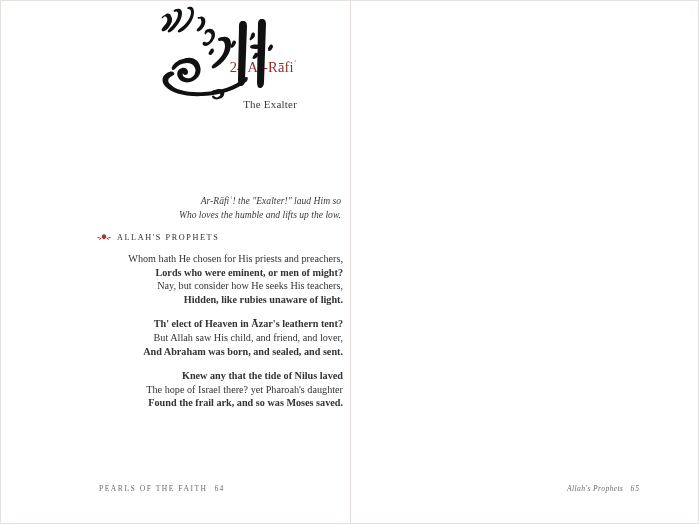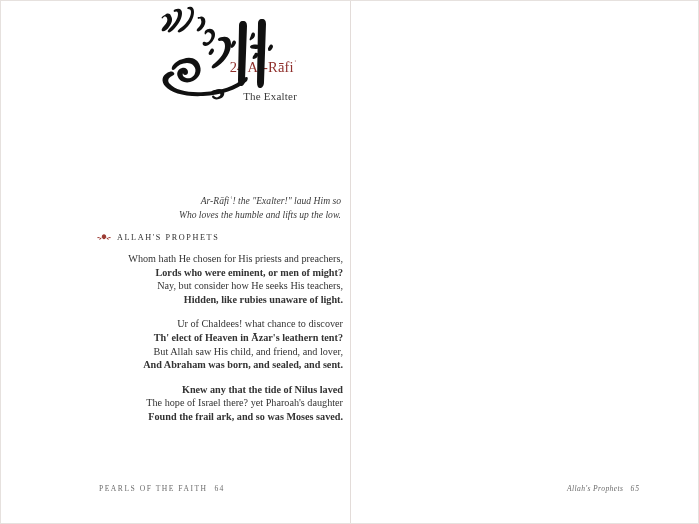--- a/index.html
+++ b/index.html
@@ -47,21 +47,21 @@
     color: #8f2f2b;
     letter-spacing: 0.2px;
     white-space: nowrap;
   }
   .chapter-number-name .sup-ayn {
     font-size: 9px;
     vertical-align: super;
     line-height: 0;
   }
   .chapter-subtitle {
-    margin-top: 14px;
+    margin-top: 22px;
     margin-left: 20px;
     font-size: 11px;
     color: #3a3a3a;
     letter-spacing: 0.2px;
   }
 
   .calligraphy {
     position: absolute;
     left: 118px;
     top: -4px;
@@ -207,21 +207,20 @@
     </div>
 
     <div class="verse-body verse-body-left">
       <div class="stanza">
         <div class="line">Whom hath He chosen for His priests and preachers,</div>
         <div class="line indent">Lords who were eminent, or men of might?</div>
         <div class="line">Nay, but consider how He seeks His teachers,</div>
         <div class="line indent">Hidden, like rubies unaware of light.</div>
       </div>
       <div class="stanza">
-        <div class="line">Ur of Chaldees! what chance to discover</div>
         <div class="line indent">Th' elect of Heaven in Āzar's leathern tent?</div>
         <div class="line">But Allah saw His child, and friend, and lover,</div>
         <div class="line indent">And Abraham was born, and sealed, and sent.</div>
       </div>
       <div class="stanza">
         <div class="line indent">Knew any that the tide of Nilus laved</div>
         <div class="line">The hope of Israel there? yet Pharoah's daughter</div>
         <div class="line indent">Found the frail ark, and so was Moses saved.</div>
       </div>
     </div>

